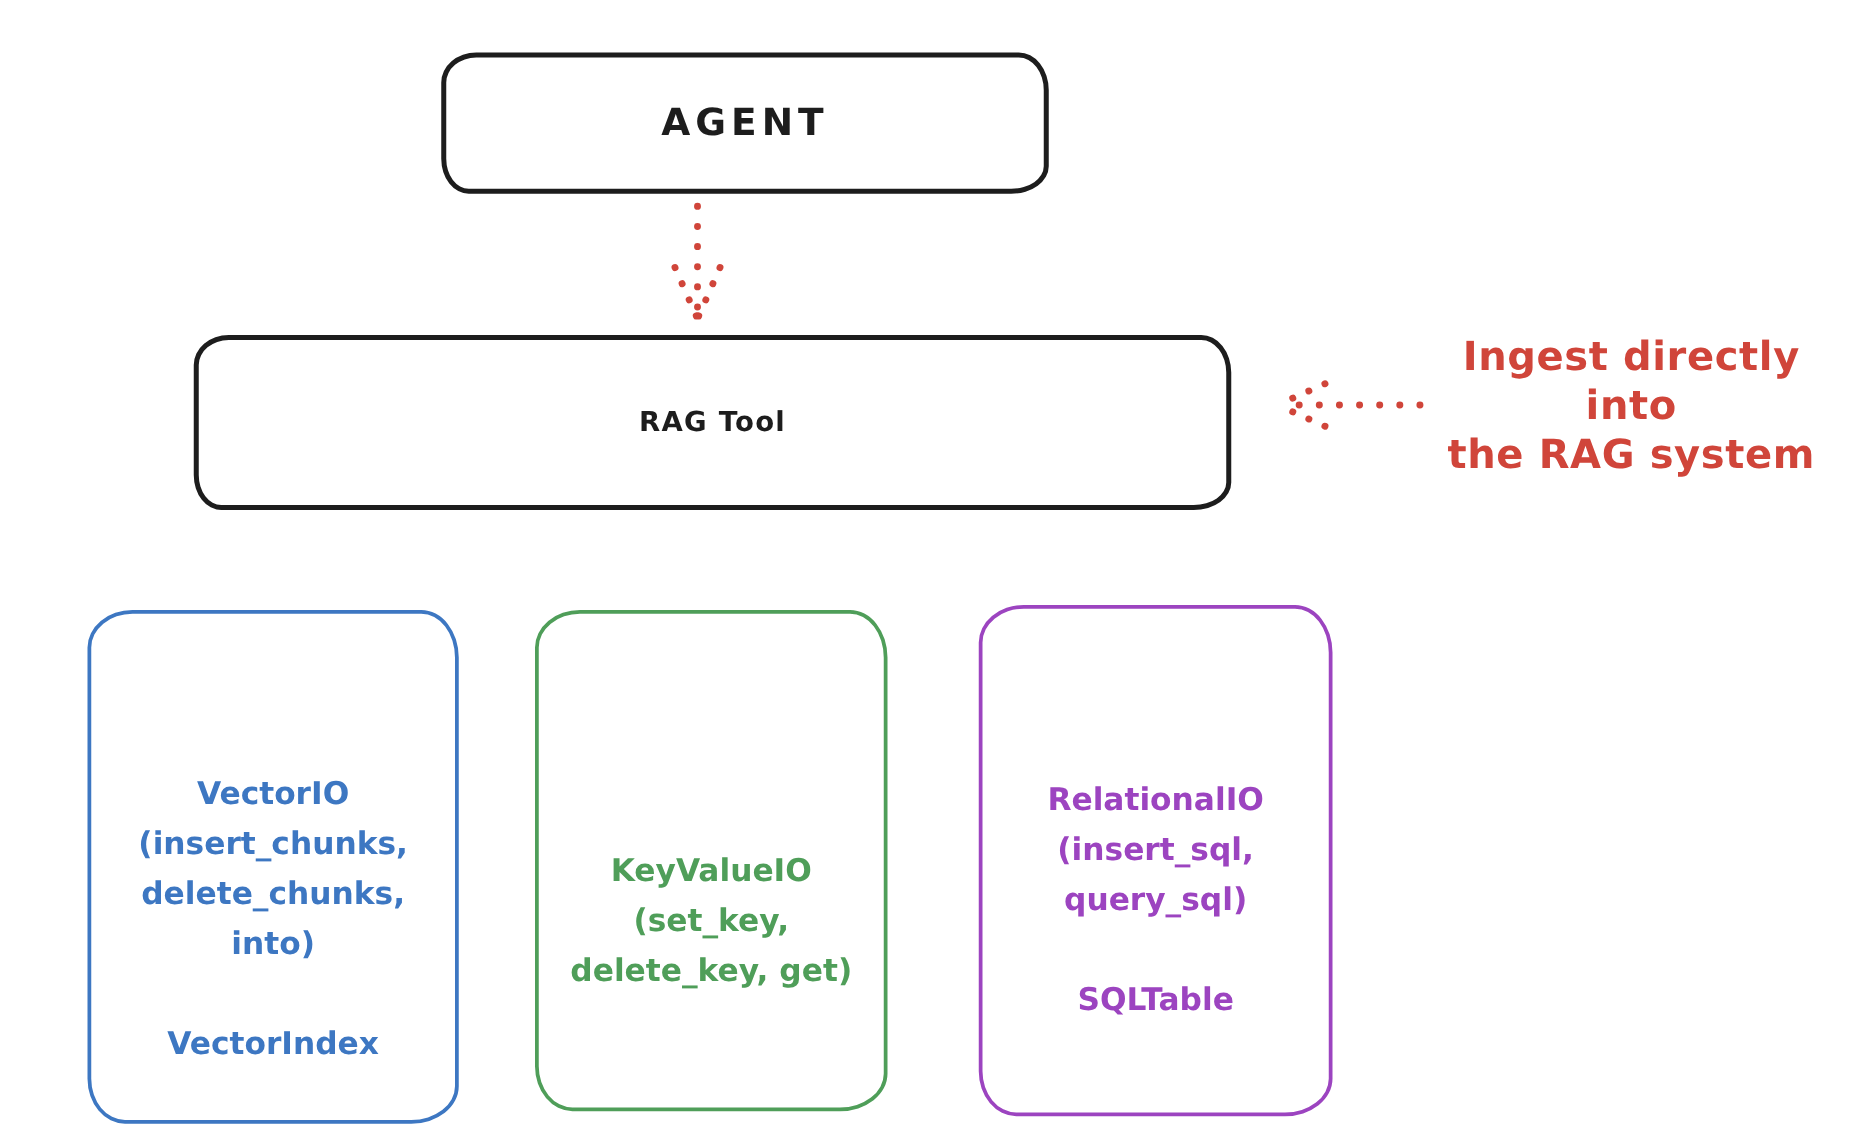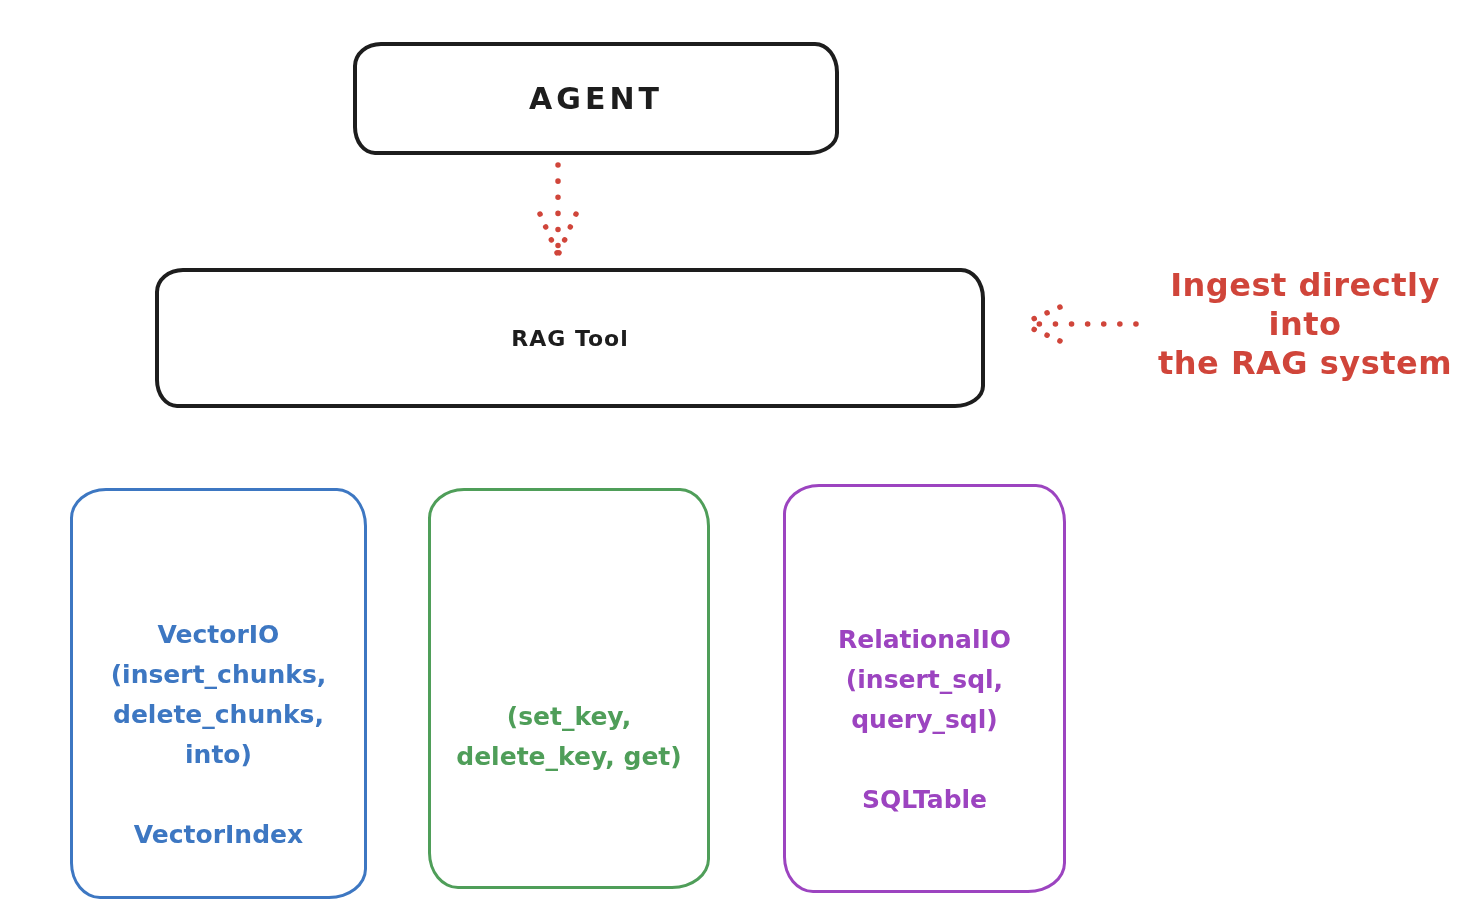--- a/index.html
+++ b/index.html
@@ -124,20 +124,21 @@
 
   <div class="box io-box io-box-vector">
     <div>VectorIO</div>
     <div>(insert_chunks,</div>
     <div>delete_chunks,</div>
     <div>into)</div>
     <div class="io-footer">VectorIndex</div>
   </div>
 
   <div class="box io-box io-box-keyvalue">
+    <div>KeyValueIO</div>
     <div>(set_key,</div>
     <div>delete_key, get)</div>
   </div>
 
   <div class="box io-box io-box-relational">
     <div>RelationalIO</div>
     <div>(insert_sql,</div>
     <div>query_sql)</div>
     <div class="io-footer">SQLTable</div>
   </div>

